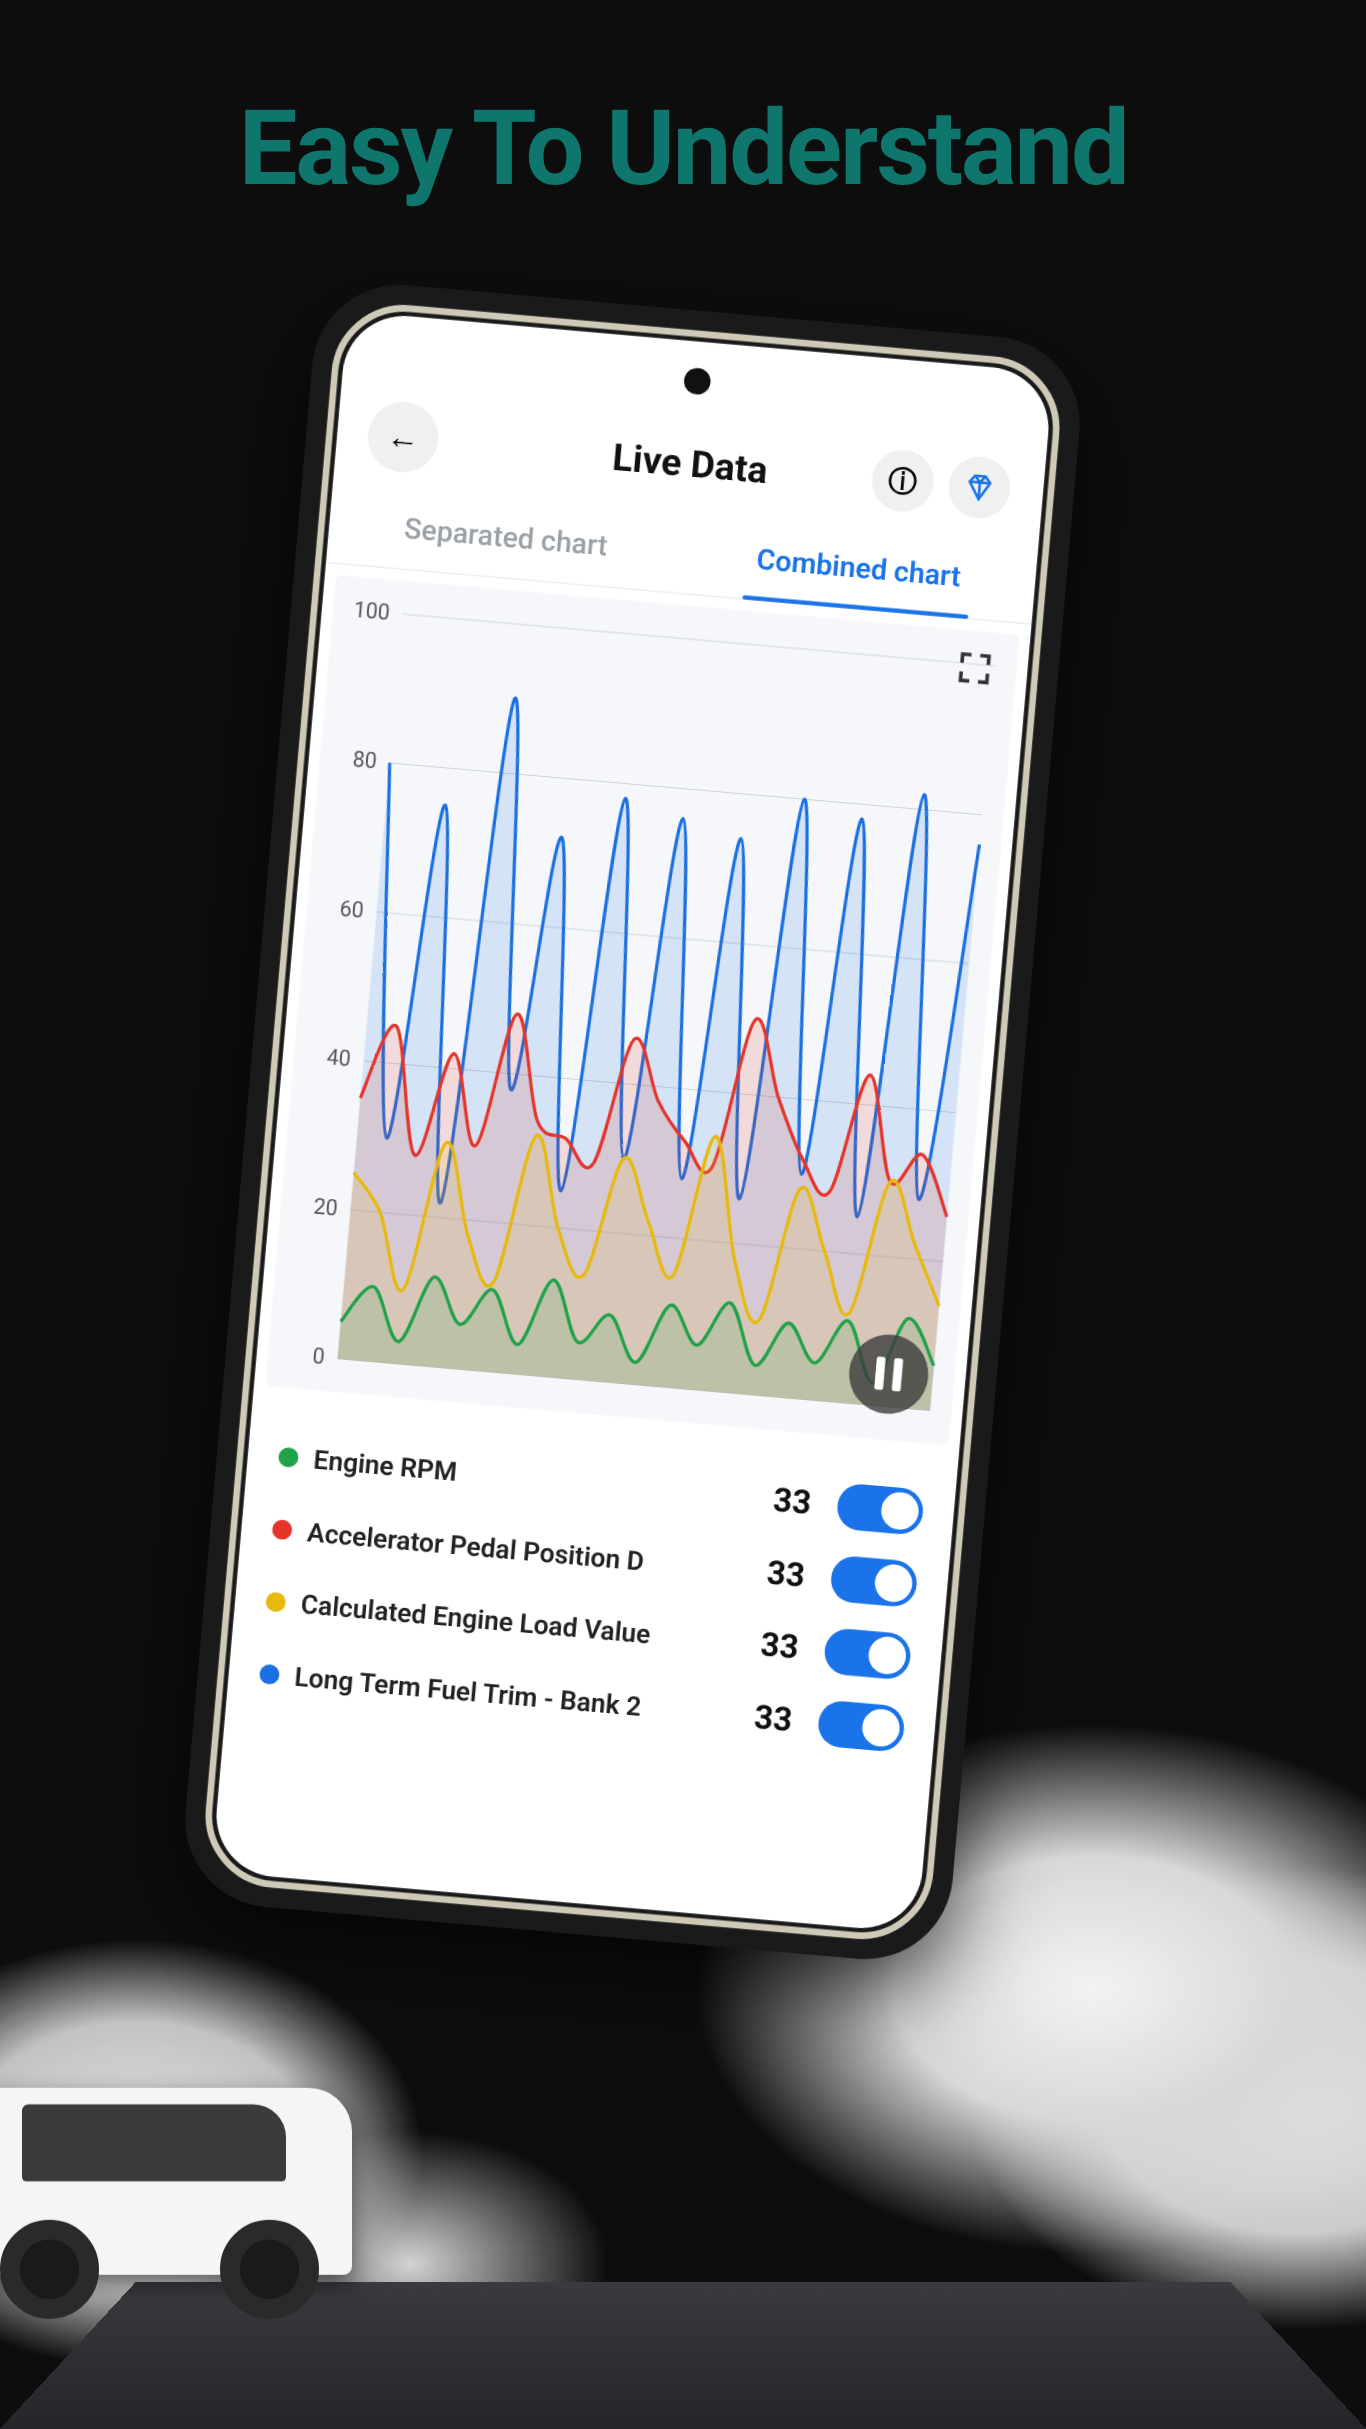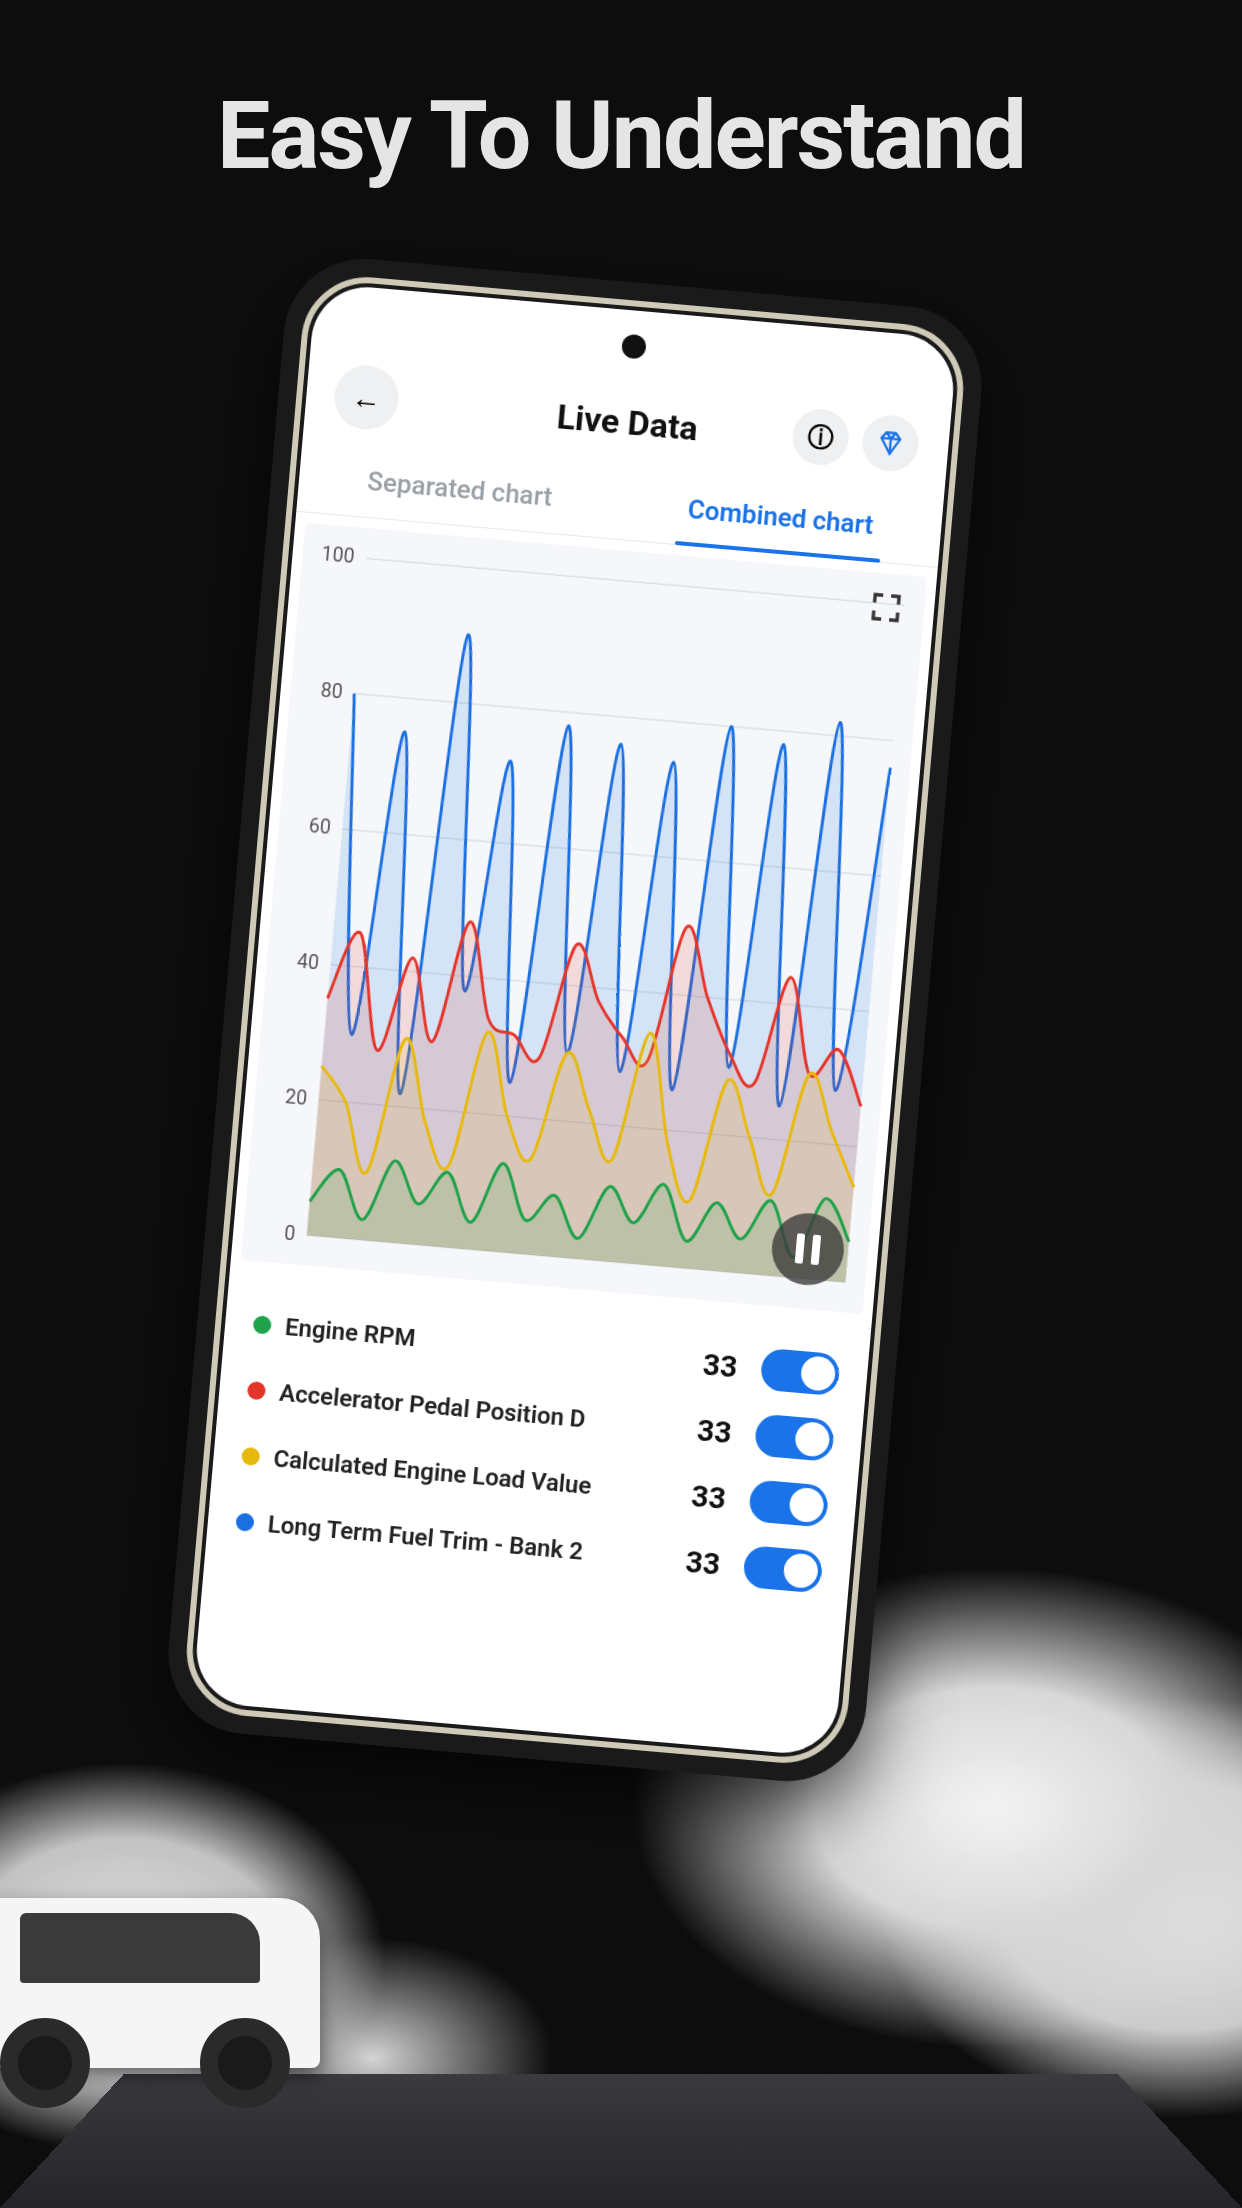--- a/index.html
+++ b/index.html
@@ -6,21 +6,21 @@
   html, body { width: 1242px; height: 2208px; overflow: hidden; font-family: -apple-system, BlinkMacSystemFont, "Segoe UI", Roboto, sans-serif; }
   body {
     background: #0d0d0d;
     position: relative;
   }
   .headline {
     position: absolute;
     top: 80px;
     left: 0; right: 0;
     text-align: center;
-    color: #e5e5e5;
+    color: #0f766e;
     font-size: 95px;
     font-weight: 700;
     letter-spacing: -2px;
   }
   
   .mountains {
     position: absolute;
     bottom: 0;
     left: 0; right: 0;
     height: 1000px;

